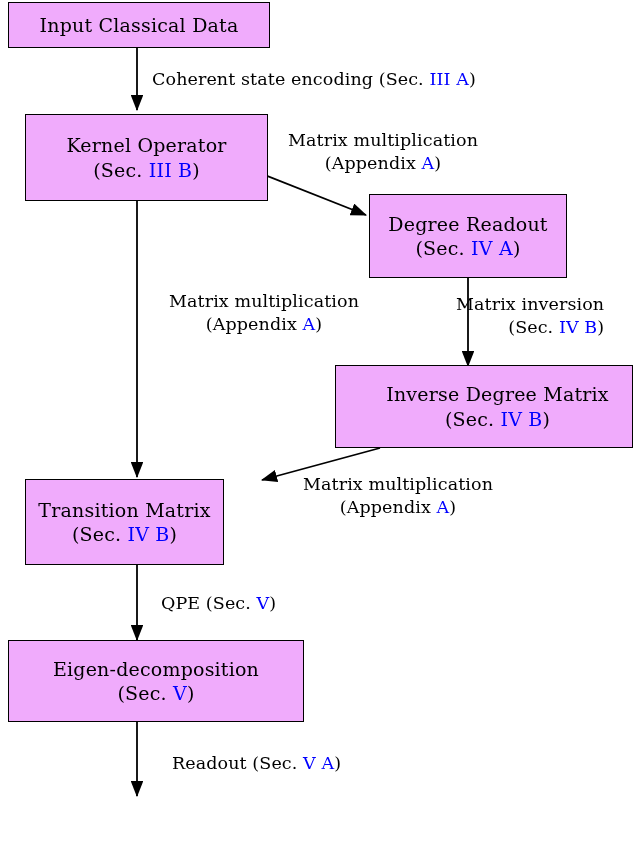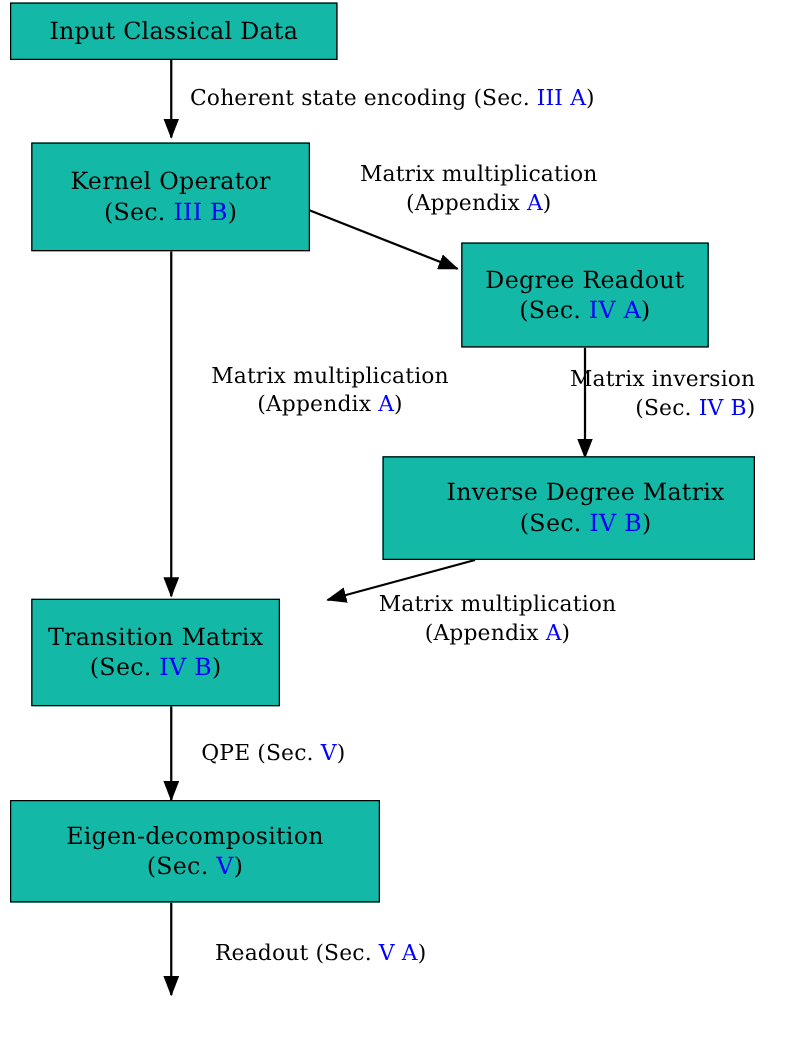--- a/index.html
+++ b/index.html
@@ -17,21 +17,21 @@
   }
   #canvas {
     position: absolute;
     left: 0; top: 0;
     width: 640px;
     height: 848px;
   }
   .node {
     position: absolute;
     border: 1.6px solid #000000;
-    background: #14b8a6;
+    background: #f0abfc;
     box-sizing: border-box;
     display: flex;
     flex-direction: column;
     align-items: center;
     justify-content: center;
     text-align: center;
     font-size: 19px;
     line-height: 1.28;
     letter-spacing: 0.2px;
     white-space: nowrap;
@@ -73,31 +73,31 @@
 
     <line x1="137" y1="565" x2="137" y2="640" stroke="#000000" stroke-width="1.8" marker-end="url(#arrowhead)"></line>
 
     <line x1="137" y1="722" x2="137" y2="796" stroke="#000000" stroke-width="1.8" marker-end="url(#arrowhead)"></line>
   </svg>
 
   <div class="node" style="left:8px; top:2px; width:262px; height:46px;">
     <span class="line1">Input Classical Data</span>
   </div>
 
-  <div class="node" style="left:25px; top:114px; width:223px; height:87px;">
+  <div class="node" style="left:25px; top:114px; width:243px; height:87px;">
     <span class="line1">Kernel Operator</span>
     <span class="line2"><span>(Sec. </span><span class="ref">III B</span><span>)</span></span>
   </div>
 
   <div class="node" style="left:369px; top:194px; width:198px; height:84px;">
     <span class="line1">Degree Readout</span>
     <span class="line2"><span>(Sec. </span><span class="ref">IV A</span><span>)</span></span>
   </div>
 
-  <div class="node" style="left:306px; top:365px; width:298px; height:83px;padding-left:27px;">
+  <div class="node" style="left:335px; top:365px; width:298px; height:83px;padding-left:27px;">
     <span class="line1">Inverse Degree Matrix</span>
     <span class="line2"><span>(Sec. </span><span class="ref">IV B</span><span>)</span></span>
   </div>
 
   <div class="node" style="left:25px; top:479px; width:199px; height:86px;">
     <span class="line1">Transition Matrix</span>
     <span class="line2"><span>(Sec. </span><span class="ref">IV B</span><span>)</span></span>
   </div>
 
   <div class="node" style="left:8px; top:640px; width:296px; height:82px;">

